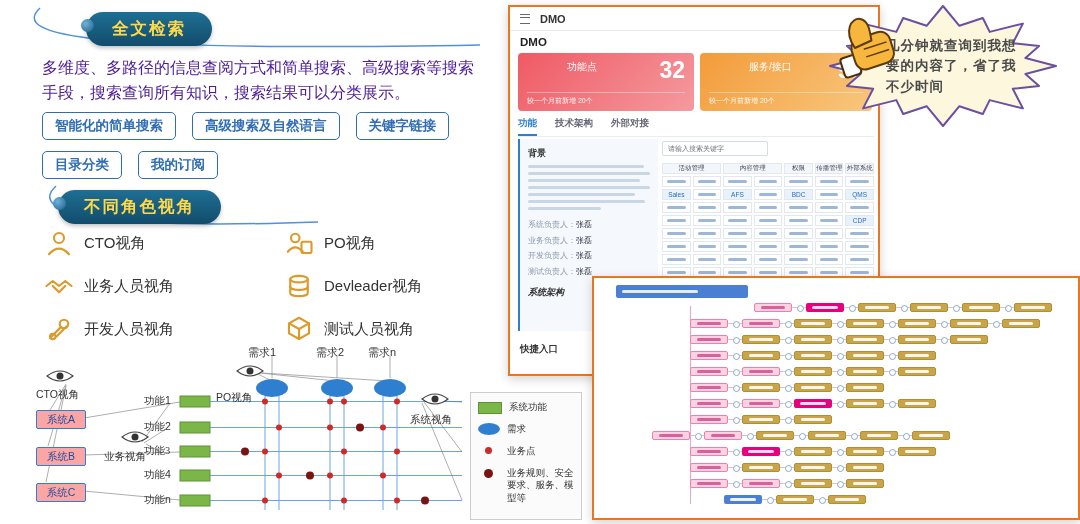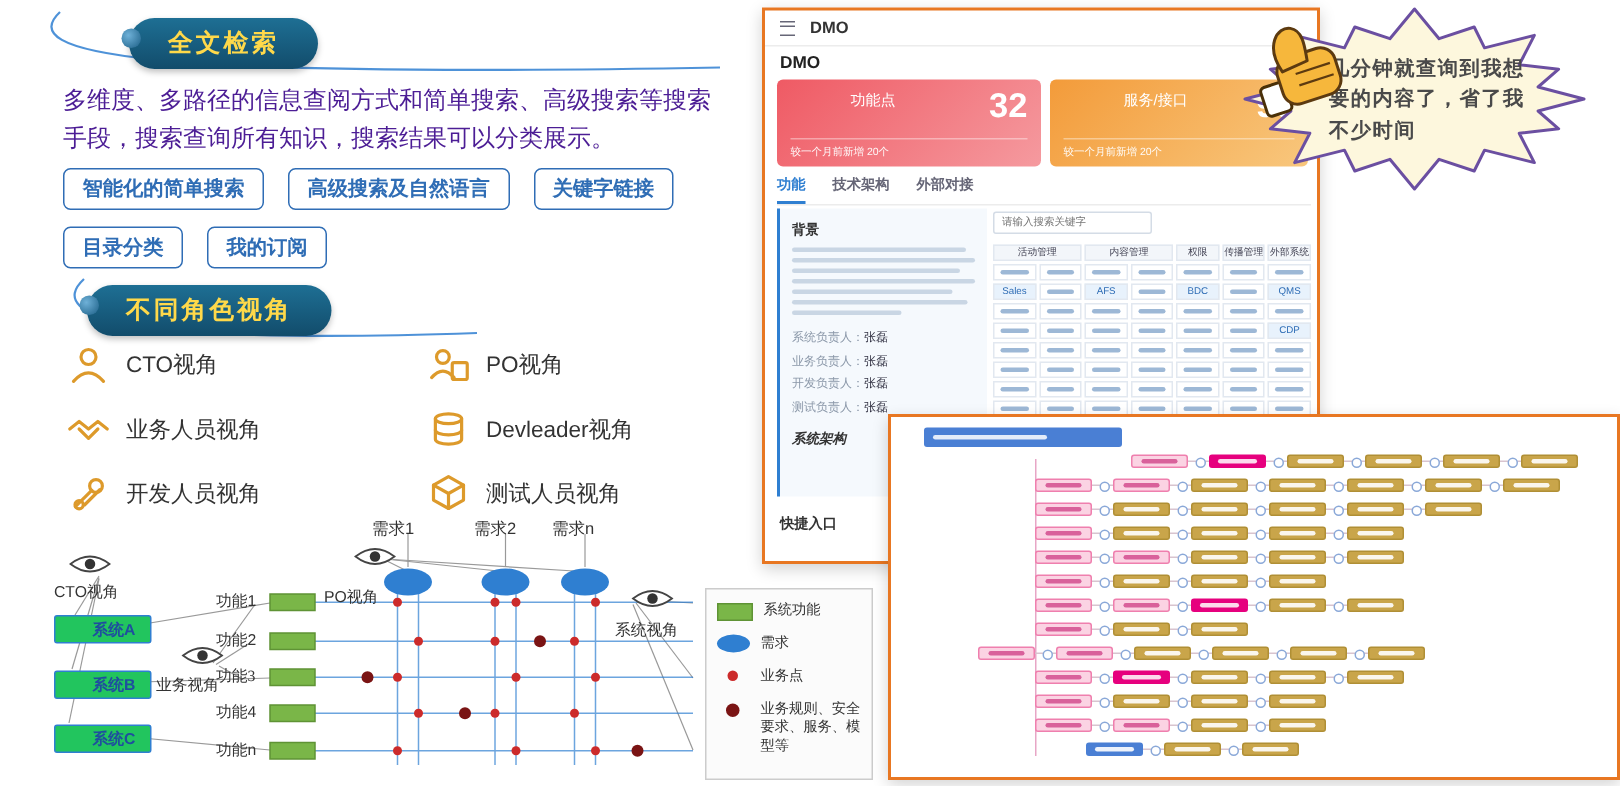--- a/index.html
+++ b/index.html
@@ -23,23 +23,23 @@
 
   
   .roles{position:absolute;left:44px;top:228px;width:440px;display:grid;
          grid-template-columns:240px 200px;row-gap:13px;z-index:2;}
   .role{display:flex;align-items:center;gap:10px;}
   .role-icon{width:30px;height:30px;flex:0 0 30px;}
   .role-label{font-size:15px;color:#333;}
 
   
   .dlabel{position:absolute;font-size:10.5px;color:#333;white-space:nowrap;z-index:3;}
-  .sysbox{position:absolute;left:36px;width:48px;height:17px;background:#22c55e;border:1px solid #2f7fd1;
-          border-radius:2px;color:#1f4e9e;font-size:10.5px;font-weight:bold;display:flex;
-          align-items:center;justify-content:center;z-index:3;padding-left:15px;}
+  .sysbox{position:absolute;left:36px;width:48px;height:17px;background:#fca5a5;border:1px solid #2f7fd1;
+          border-radius:2px;color:#1f4e9e;font-size:10.5px;font-weight:normal;display:flex;
+          align-items:center;justify-content:center;z-index:3;}
   .legend{position:absolute;left:470px;top:392px;width:112px;height:128px;background:#fbfbfb;
           border:1px solid #ccc;padding:8px 7px;box-sizing:border-box;z-index:3;}
   .legend-item{display:flex;align-items:flex-start;gap:7px;margin-bottom:9px;}
   .legend-item .ltxt{font-size:9.5px;color:#333;line-height:1.35;}
   .sw-green{width:22px;height:10px;background:#7ab648;border:1px solid #5f9335;flex:0 0 22px;margin-top:1px;}
   .sw-ellipse{width:22px;height:12px;background:#2f7fd1;border-radius:50%;flex:0 0 22px;}
   .sw-red{width:7px;height:7px;background:#cc2b2b;border-radius:50%;flex:0 0 7px;margin:2px 8px 0 7px;}
   .sw-darkred{width:9px;height:9px;background:#7a1414;border-radius:50%;flex:0 0 9px;margin:2px 7px 0 6px;}
 
   

